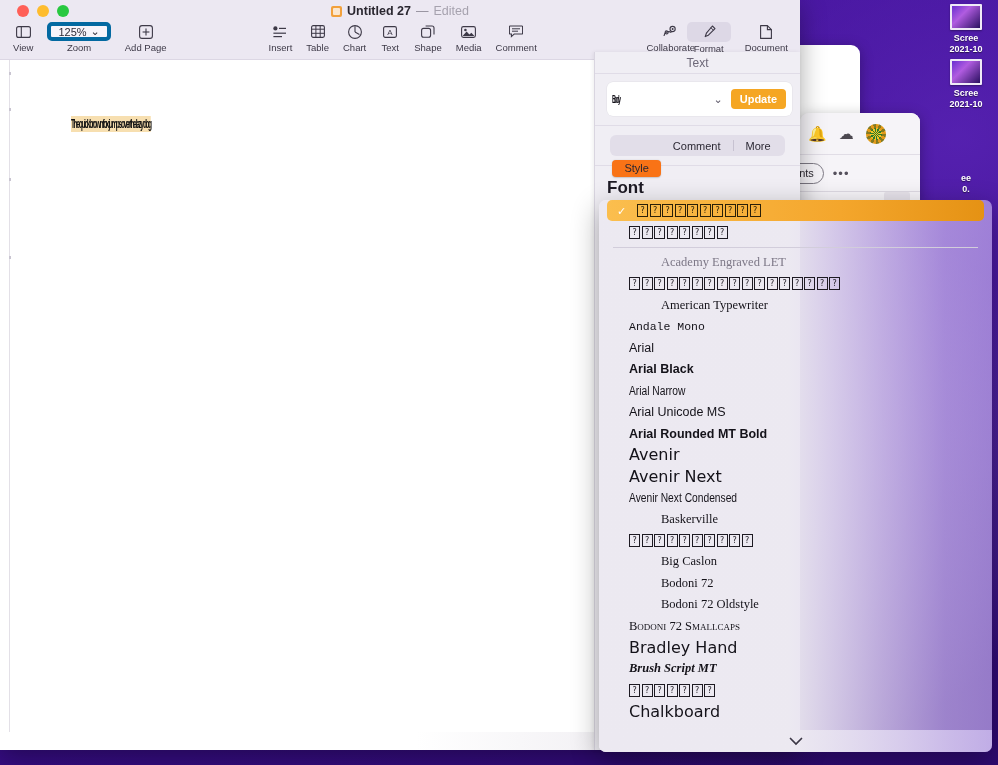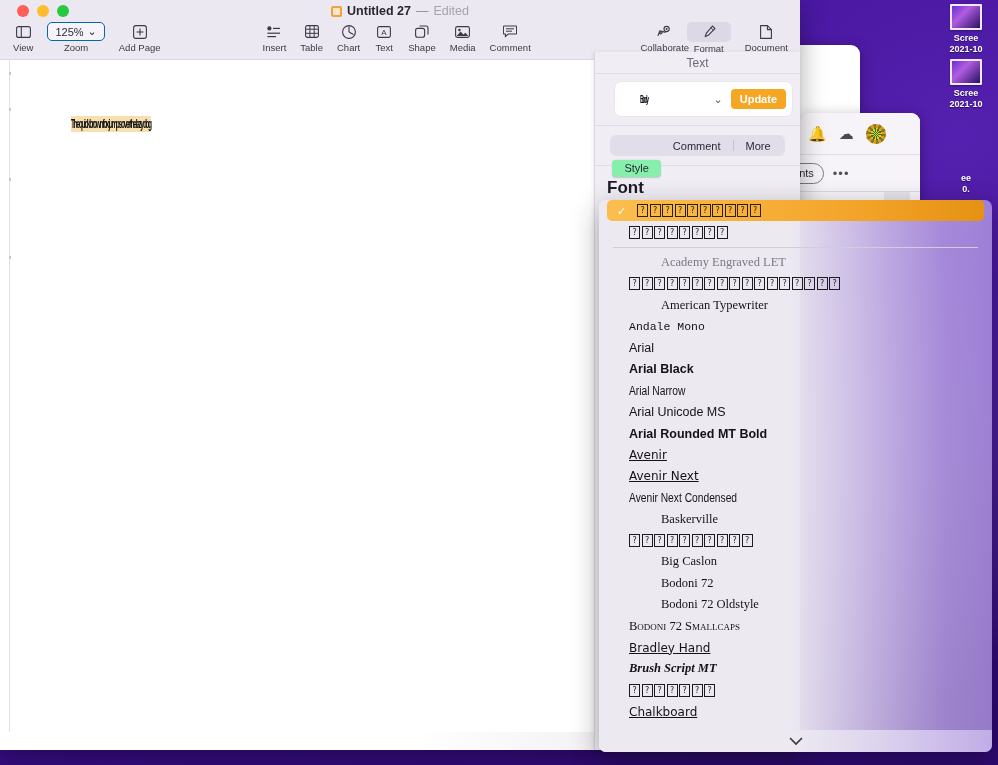--- a/index.html
+++ b/index.html
@@ -147,21 +147,21 @@
   .tb-item {
     display: flex; flex-direction: column; align-items: center;
     min-width: 34px; padding: 0 7px;
     color: #3d3947;
   }
   .tb-glyph { height: 19px; display: flex; align-items: center; justify-content: center; font-size: 14px; line-height: 1; }
   .tb-label { font-size: 9.5px; margin-top: 1px; color: #3d3947; white-space: nowrap; }
   .zoom-pill {
     display: flex; align-items: center; gap: 4px;
     height: 19px; padding: 0 7px;
-    background: #f6f4fa; border: 1px solid #0369a1; border-radius: 5px;
+    background: #f6f4fa; border: 4px solid #0369a1; border-radius: 5px;
     font-size: 11px; color: #2e2b36;
   }
   .tb-group { display: flex; align-items: flex-start; }
   .tb-left { padding-left: 6px; }
   .tb-mid { margin-left: 88px; }
   .tb-collab { margin-left: 94px; }
   .tb-right { position: absolute; right: 5px; top: 0; display: flex; }
   .tb-item.active .tb-glyph {
     background: #ddd8e6; border-radius: 5px; width: 44px; height: 20px;
   }
@@ -208,26 +208,25 @@
     background: #f0eef4;
     border-left: 1px solid #d9d5e0;
     box-shadow: -1px 0 4px rgba(0,0,0,.07);
   }
   .insp-title {
     height: 22px; display: flex; align-items: center; justify-content: center;
     font-size: 12px; color: #6d6878;
     border-bottom: 1px solid #e0dce7;
   }
   .style-row {
-    margin: 8px 8px 0 20px;
+    margin: 8px 8px 0 12px;
     height: 34px; background: #ffffff;
     border-radius: 6px;
     display: flex; align-items: center;
     box-shadow: 0 0 0 .5px rgba(0,0,0,.06);
-    padding-left: 20px;
   }
   .style-name {
     flex: 1; padding-left: 10px;
     font-size: 11px; font-weight: bold; color: #14121a;
     letter-spacing: -3.2px;
     transform: scaleX(0.5);
     transform-origin: left center;
     white-space: nowrap;
   }
   .style-chev { color: #5d5869; font-size: 11px; padding: 0 8px; }
@@ -245,21 +244,21 @@
   .seg {
     display: flex; align-items: center;
     background: #e2dee9; border-radius: 6px;
     height: 21px; padding: 2px;
   }
   .seg-btn {
     font-size: 11px; color: #2b2833;
     padding: 0 12px; height: 17px;
     display: flex; align-items: center; border-radius: 4px;
   }
-  .seg-btn.on { background: #86efac; box-shadow: 0 .5px 1.5px rgba(0,0,0,.18); margin-top: 45px; }
+  .seg-btn.on { background: #f97316; box-shadow: 0 .5px 1.5px rgba(0,0,0,.18); margin-top: 45px; }
   .seg-sep { width: 1px; height: 11px; background: #c7c2d1; }
   .font-head {
     margin: 12px 0 0 12px;
     font-size: 17px; font-weight: bold; color: #1d1a24;
   }
 
   
   .font-menu {
     position: absolute; left: 599px; top: 200px;
     width: 393px; height: 552px;
@@ -321,21 +320,21 @@
   }
 
   
   .f-serif    { font-family: "Liberation Serif", serif; margin-left: 32px; }
   .f-serif-sc { font-family: "Liberation Serif", serif; font-variant: small-caps; }
   .f-mono     { font-family: "Liberation Mono", monospace; font-size: 11.5px; }
   .f-sans     { font-family: "Liberation Sans", sans-serif; }
   .f-sans-b   { font-family: "Liberation Sans", sans-serif; font-weight: bold; }
   .f-narrow   { font-family: "Liberation Sans", sans-serif; transform: scaleX(.82); transform-origin: left center; }
   .f-italic   { font-family: "Liberation Serif", serif; font-style: italic; font-weight: bold; }
-  .f-light    { font-family: "DejaVu Sans", sans-serif; font-size: 12px; text-decoration: underline; }
+  .f-light    { font-family: "DejaVu Sans", sans-serif; font-size: 16px; }
   .f-faded    { color: #7d7887; }
   .fm-item.clipped { height: 11px; overflow: hidden; color: #232029; }
 </style>
 </head>
 <body>
 
 <div id="root">
 
   <div class="desktop-bg"></div>
 

